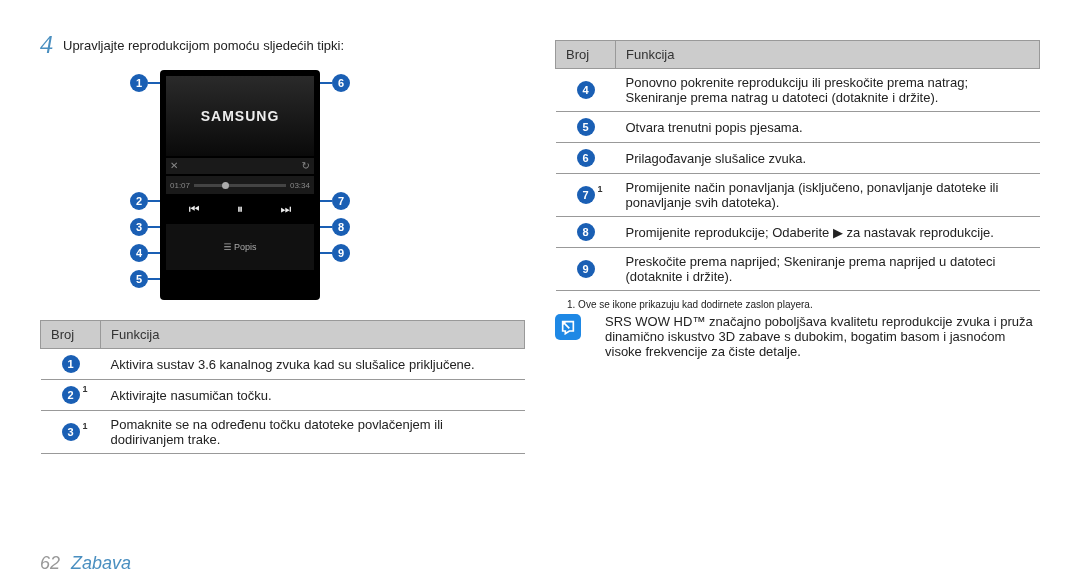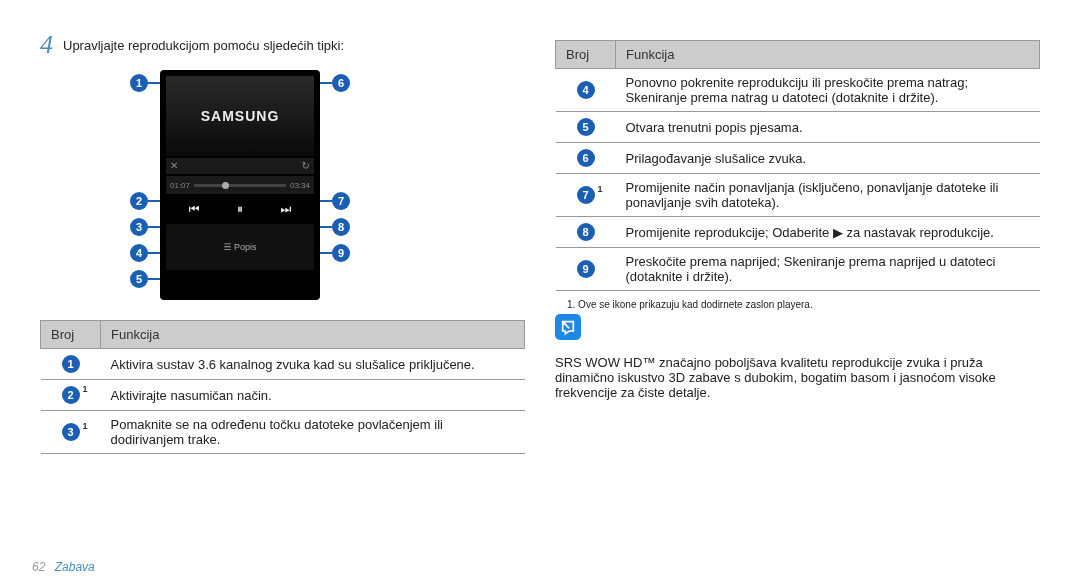--- a/index.html
+++ b/index.html
@@ -162,41 +162,40 @@
     right: -8px;
     font-size: 9px;
     color: #333;
   }
   .footnote {
     font-size: 10px;
     margin: 8px 0 4px 12px;
   }
   .note-box {
     display: flex;
-    gap: 15px;
-    flex-direction: column;
+    gap: 24px;
   }
   .note-icon {
     width: 26px;
     height: 26px;
     background: #1e88e5;
     border-radius: 5px;
     display: flex;
     align-items: center;
     justify-content: center;
     flex-shrink: 0;
   }
   .note-icon svg { width: 16px; height: 16px; }
   .footer {
     position: absolute;
     bottom: 12px;
-    left: 32px;
+    left: 40px;
     color: #4a8fc0;
     font-style: italic;
-    font-size: 12px;
+    font-size: 18px;
   }
   .footer .pg {
     color: #999;
     font-style: italic;
     margin-right: 6px;
   }
 </style>
 </head>
 <body>
 
@@ -264,21 +263,21 @@
           <tr>
         <th>Broj</th>
         <th>Funkcija</th>
       </tr>
       <tr>
         <td><span class="num-badge">1</span></td>
         <td>Aktivira sustav 3.6 kanalnog zvuka kad su slušalice priključene.</td>
       </tr>
       <tr>
         <td><span class="num-badge sup1">2</span></td>
-        <td>Aktivirajte nasumičan način.</td>
+        <td>Aktivirajte nasumičan točku.</td>
       </tr>
       <tr>
         <td><span class="num-badge sup1">3</span></td>
         <td>Pomaknite se na određenu točku datoteke povlačenjem ili dodirivanjem trake.</td>
       </tr>
     </tbody>
       </table>
   </div>
 
   <div class="col">

